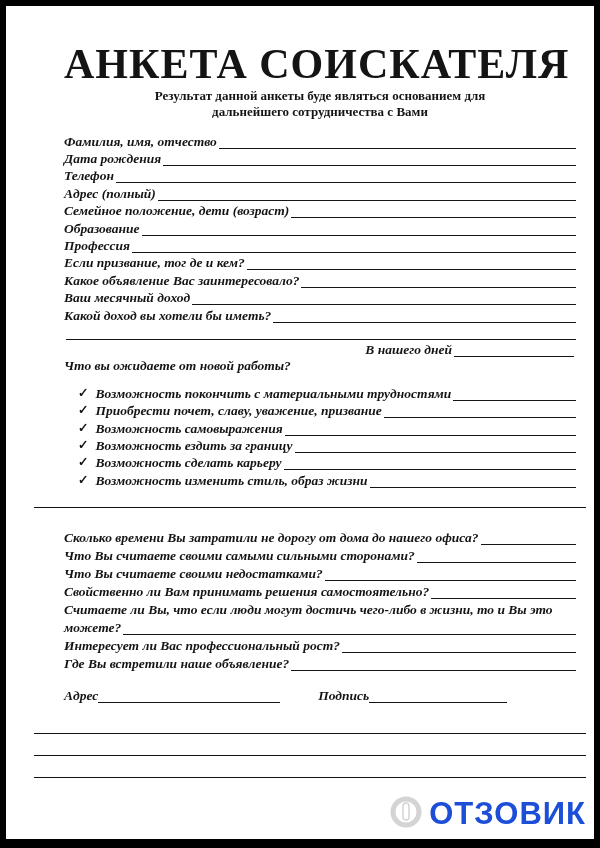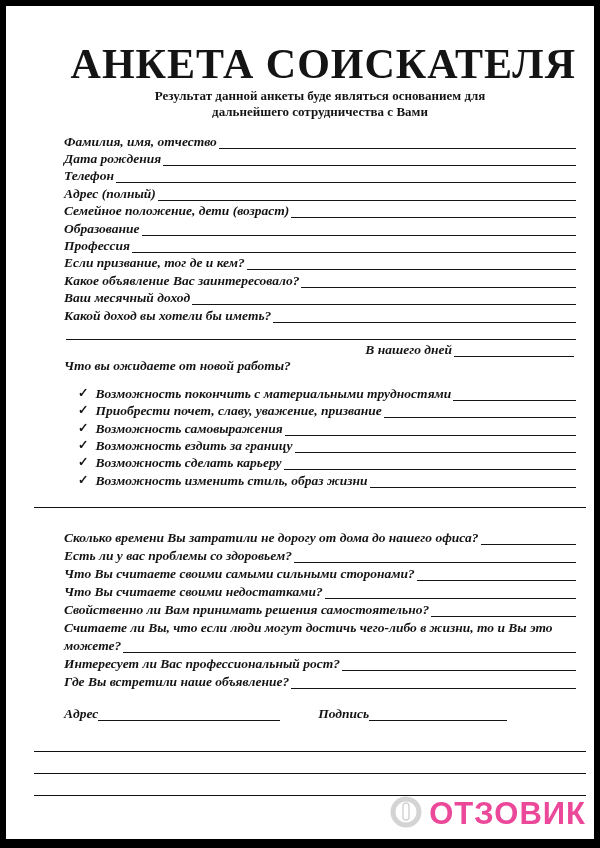--- a/index.html
+++ b/index.html
@@ -18,21 +18,21 @@
   .page {
     width:100%; height:100%;
     background:#ffffff;
     position:relative;
     padding:22px 18px 0 58px;
     overflow:hidden;
   }
   .title {
     font-size:42px;
     font-weight:bold;
-    text-align:right;
+    text-align:left;
     letter-spacing:1px;
     margin-top:12px;
     white-space:nowrap;
     line-height:1.15;
   }
   .subtitle {
     margin-top:0;
     font-size:13px;
     font-weight:bold;
     text-align:center;
@@ -104,21 +104,21 @@
     right:8px; bottom:5px;
     display:flex;
     align-items:center;
     gap:5px;
   }
   .wm-text {
     font-family:"Liberation Sans", sans-serif;
     font-weight:bold;
     font-size:31px;
     letter-spacing:1px;
-    color:#ec4899;
+    color:#1d4ed8;
     text-shadow:1px 1px 0 #ffffff;
   }
 </style>
 </head>
 <body>
 
 <div class="scan-frame">
   <div class="page">
 
     <h1 class="title">АНКЕТА СОИСКАТЕЛЯ</h1>
@@ -214,24 +214,20 @@
           <span class="lbl">Возможность изменить стиль, образ жизни</span>
           <span class="fill"></span>
         </div>
     </div>
 
     <div class="divider"></div>
 
     <div class="questions">
       <div class="line">
           <span class="lbl">Сколько времени Вы затратили не дорогу от дома до нашего офиса?</span>
-          <span class="fill"></span>
-        </div>
-      <div class="line">
-          <span class="lbl">Есть ли у вас проблемы со здоровьем?</span>
           <span class="fill"></span>
         </div>
       <div class="line">
           <span class="lbl">Что Вы считаете своими самыми сильными сторонами?</span>
           <span class="fill"></span>
         </div>
       <div class="line">
           <span class="lbl">Что Вы считаете своими недостатками?</span>
           <span class="fill"></span>
         </div>

